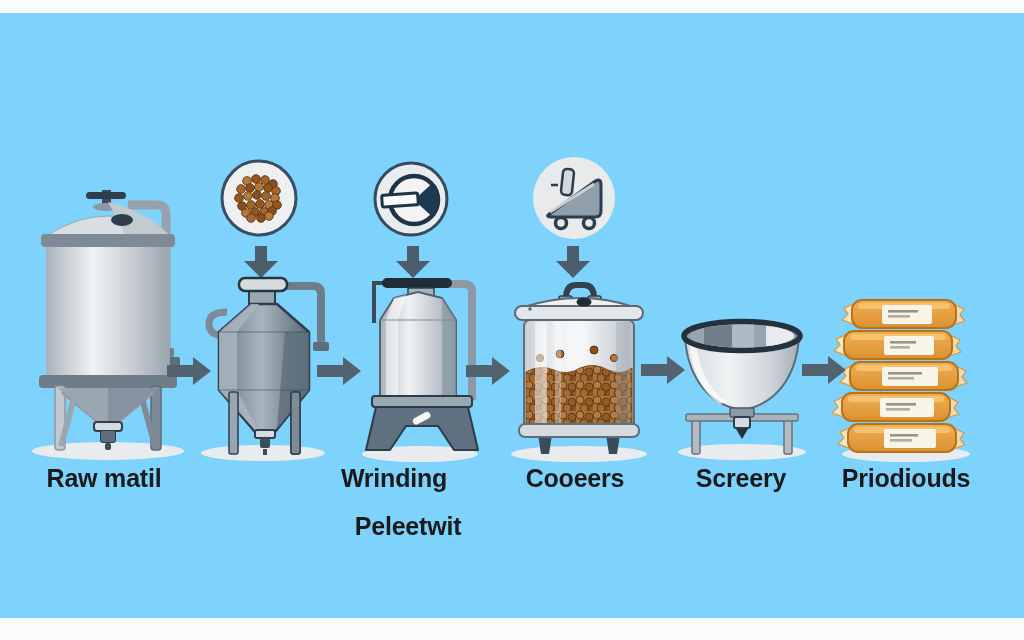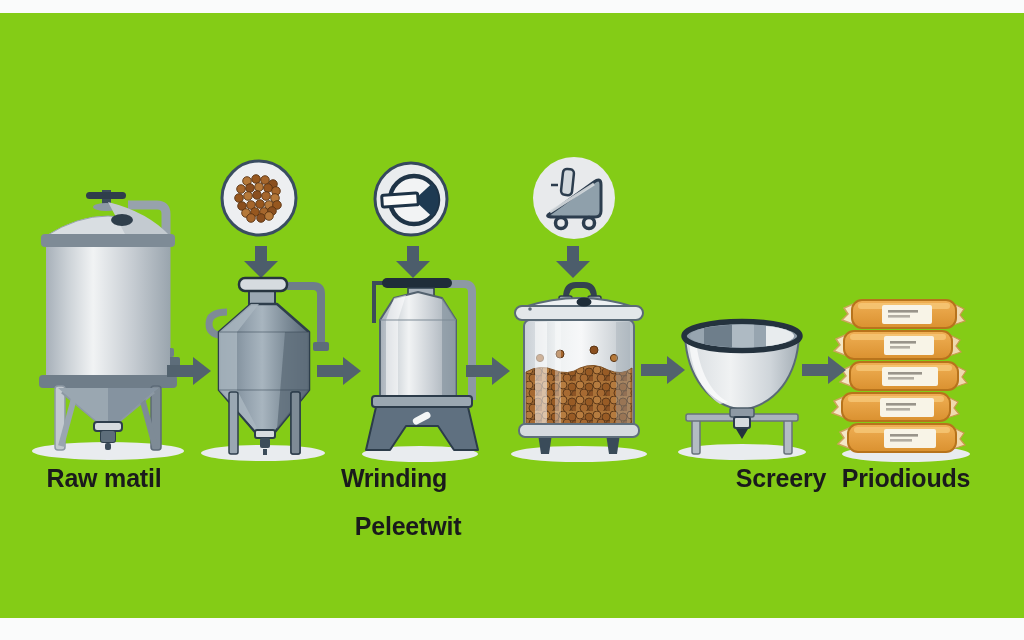--- a/index.html
+++ b/index.html
@@ -1,16 +1,16 @@
 <!DOCTYPE html>
 <html><head>
 <meta charset="utf-8">
 <style>
   html,body{margin:0;padding:0;background:#fff;}
-  #canvas{position:relative;width:1024px;height:640px;background:#84cc16;overflow:hidden;
+  #canvas{position:relative;width:1024px;height:640px;background:#7dd3fc;overflow:hidden;
           font-family:"Liberation Sans",sans-serif;}
   .band{position:absolute;left:0;width:1024px;background:#fafbfb;}
   .abs{position:absolute;}
   .stage-label{position:absolute;top:464px;width:240px;margin-left:-120px;text-align:center;
                font-weight:700;font-size:25px;color:#1a1a1c;letter-spacing:-0.2px;}
   svg{display:block;overflow:visible;}
 </style>
 </head>
 <body>
 
@@ -351,16 +351,17 @@
       <polygon points="26,0 26,28 44,14" fill="#52626e"></polygon>
   </svg>
   <svg class="abs" style="left:802px;top:356px;" width="44" height="28" viewBox="0 0 44 28">
     <rect x="0" y="8" width="26" height="12" fill="#52626e"></rect>
       <polygon points="26,0 26,28 44,14" fill="#52626e"></polygon>
   </svg>
 
   <div class="stage-label" style="left:104px;">Raw matil</div>
   <div class="stage-label" style="left:261px;margin-left:13px;">Wrinding</div>
   <div class="stage-label" style="left:408px;margin-top:48px;">Peleetwit</div>
-  <div class="stage-label" style="left:781px;">Screery</div>
+  <div class="stage-label" style="left:575px;">Cooeers</div>
+  <div class="stage-label" style="left:741px;">Screery</div>
   <div class="stage-label" style="left:906px;">Priodiouds</div>
 
 </div>
 
 </body></html>

